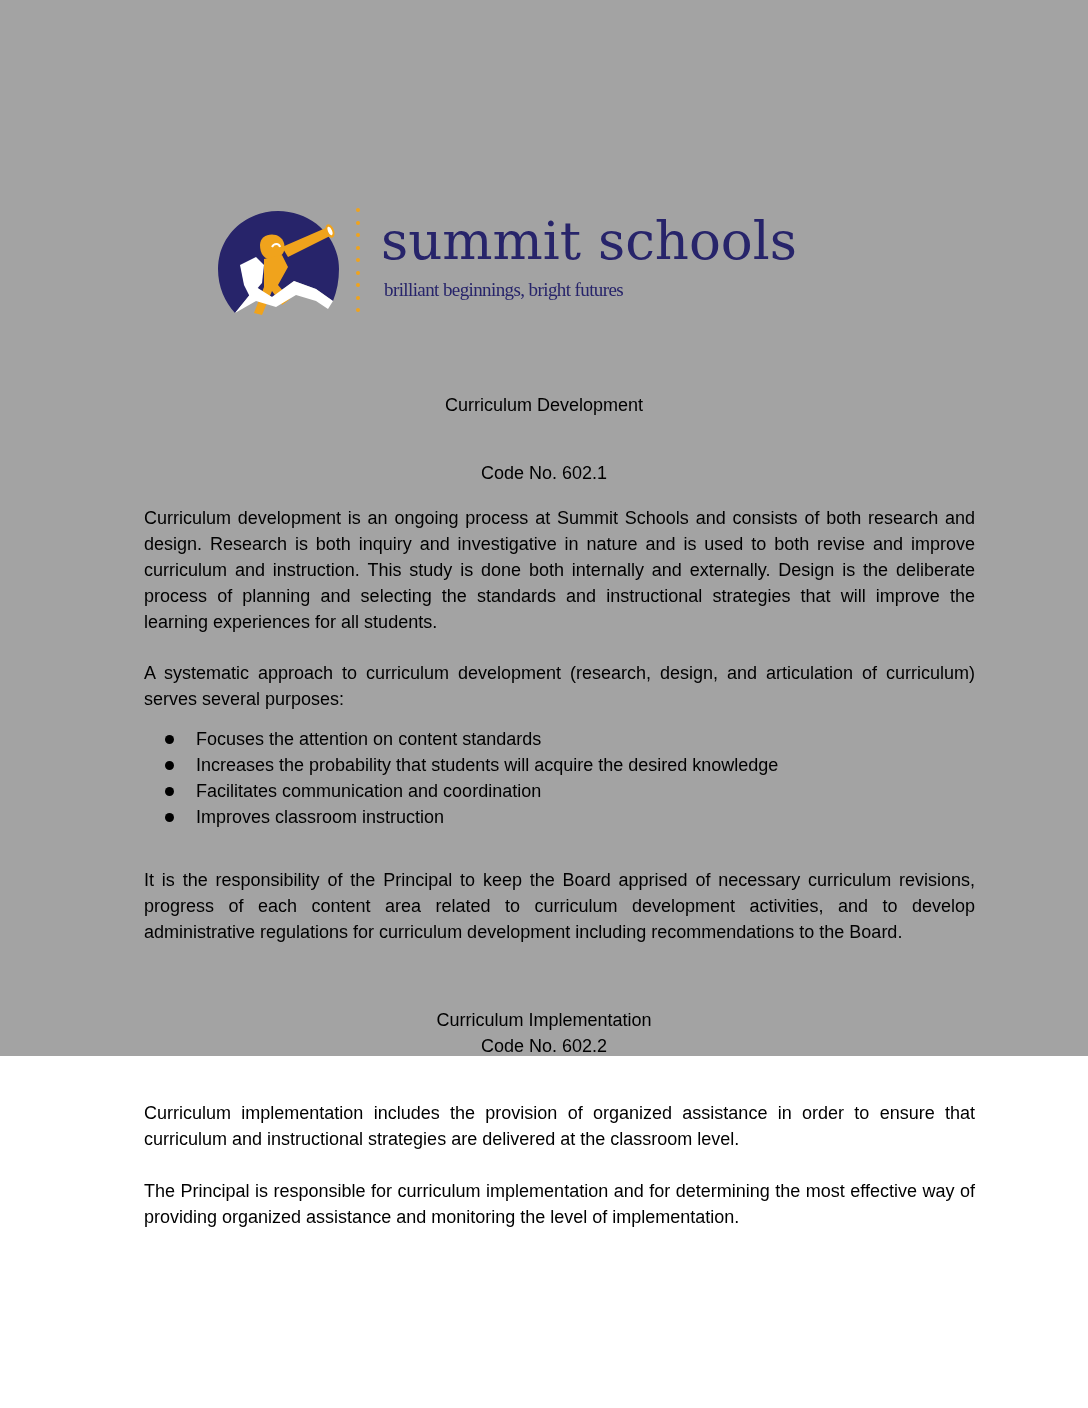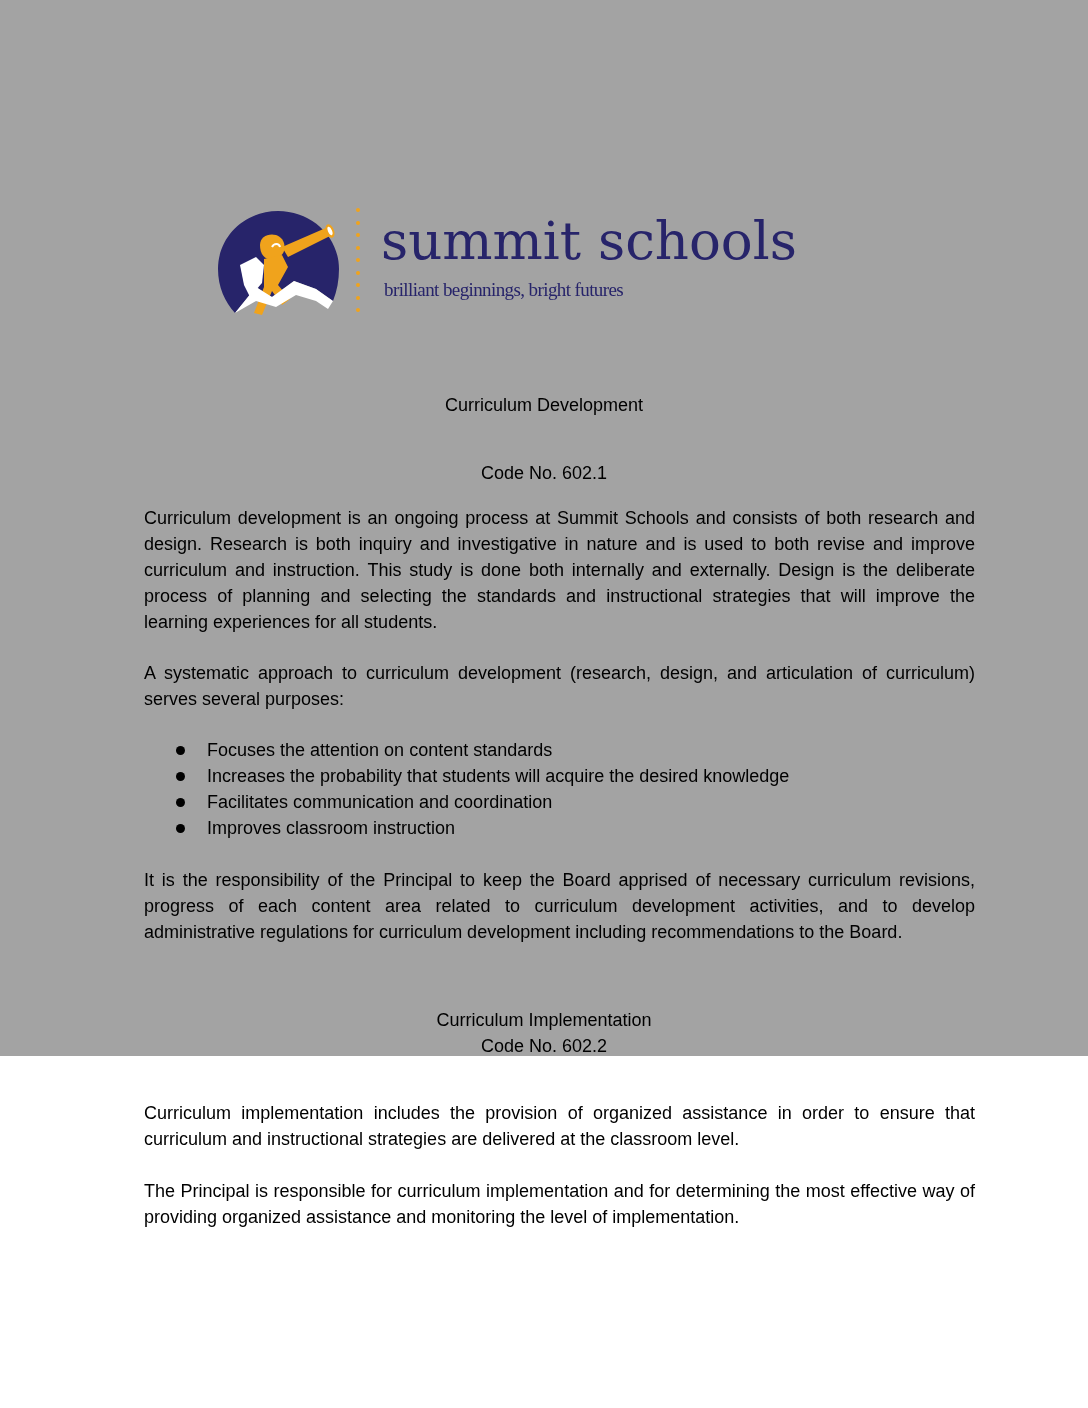--- a/index.html
+++ b/index.html
@@ -91,21 +91,21 @@
       line-height: 26px;
       text-align: justify;
       text-align-last: left;
       margin: 16px;
     }
     .bullets {
       position: absolute;
       left: 128px;
       top: 722px;
       width: 831px;
-      margin: 15px;
+      margin: 4px;
       padding: 0;
       list-style: none;
       font-size: 18px;
       line-height: 26px;
     }
     .bullets li {
       position: relative;
       padding-left: 64px;
       height: 26px;
     }

